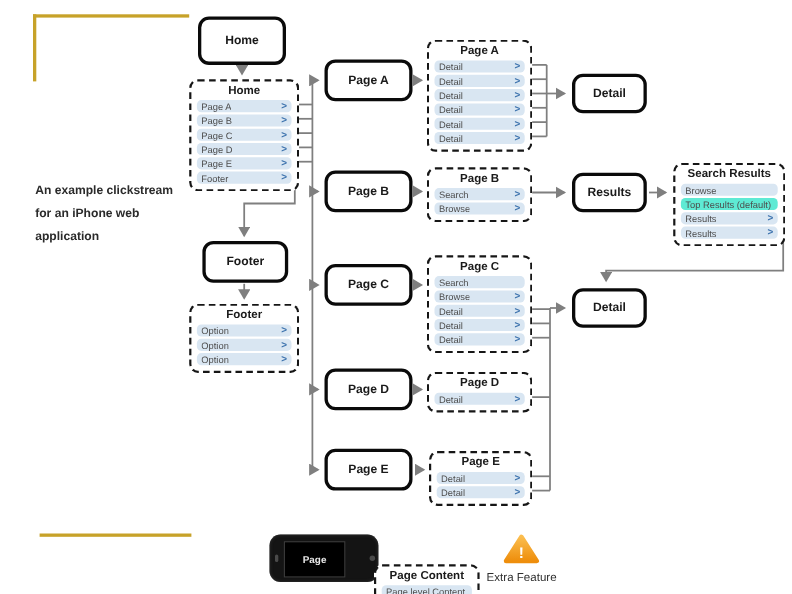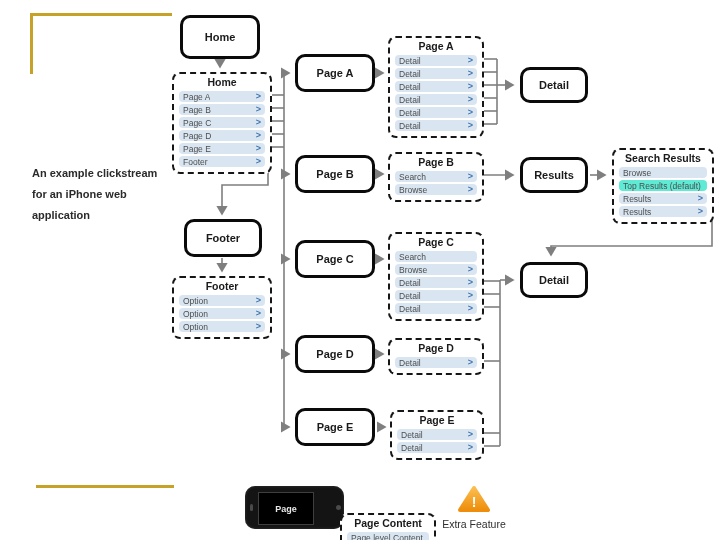--- a/index.html
+++ b/index.html
@@ -26,21 +26,21 @@
   #phone{position:absolute;left:245px;top:486px;width:80px;height:43px;background:#141414;
          border-radius:10px;box-shadow:inset 0 0 3px #3a3a3a;padding-left:19px;}
   #phone .screen{position:absolute;left:13px;top:6px;width:54px;height:31px;background:#000;
          border:1px solid #3f3f3f;display:flex;align-items:center;justify-content:center;
          color:#e8e8e8;font-size:9px;font-weight:bold;}
   #phone .speaker{position:absolute;left:5px;top:18px;width:3px;height:7px;background:#4a4a4a;
          border-radius:2px;}
   #phone .homebtn{position:absolute;right:3px;top:19px;width:5px;height:5px;background:#4a4a4a;
          border-radius:50%;}
   #warning-wrap{position:absolute;left:442px;top:485px;width:64px;text-align:center;}
-  #warning-label{font-size:10.5px;color:#2f2f2f;margin-top:1px;}
+  #warning-label{font-size:10.5px;color:#2f2f2f;margin-top:1px;text-align:right;}
 </style>
 </head>
 <body>
 
 <div id="slide">
 
   <div class="gold" style="left:30px;top:13px;width:142px;height:3px;"></div>
   <div class="gold" style="left:30px;top:13px;width:3px;height:61px;"></div>
   <div class="gold" style="left:36px;top:485px;width:138px;height:3px;"></div>
 

